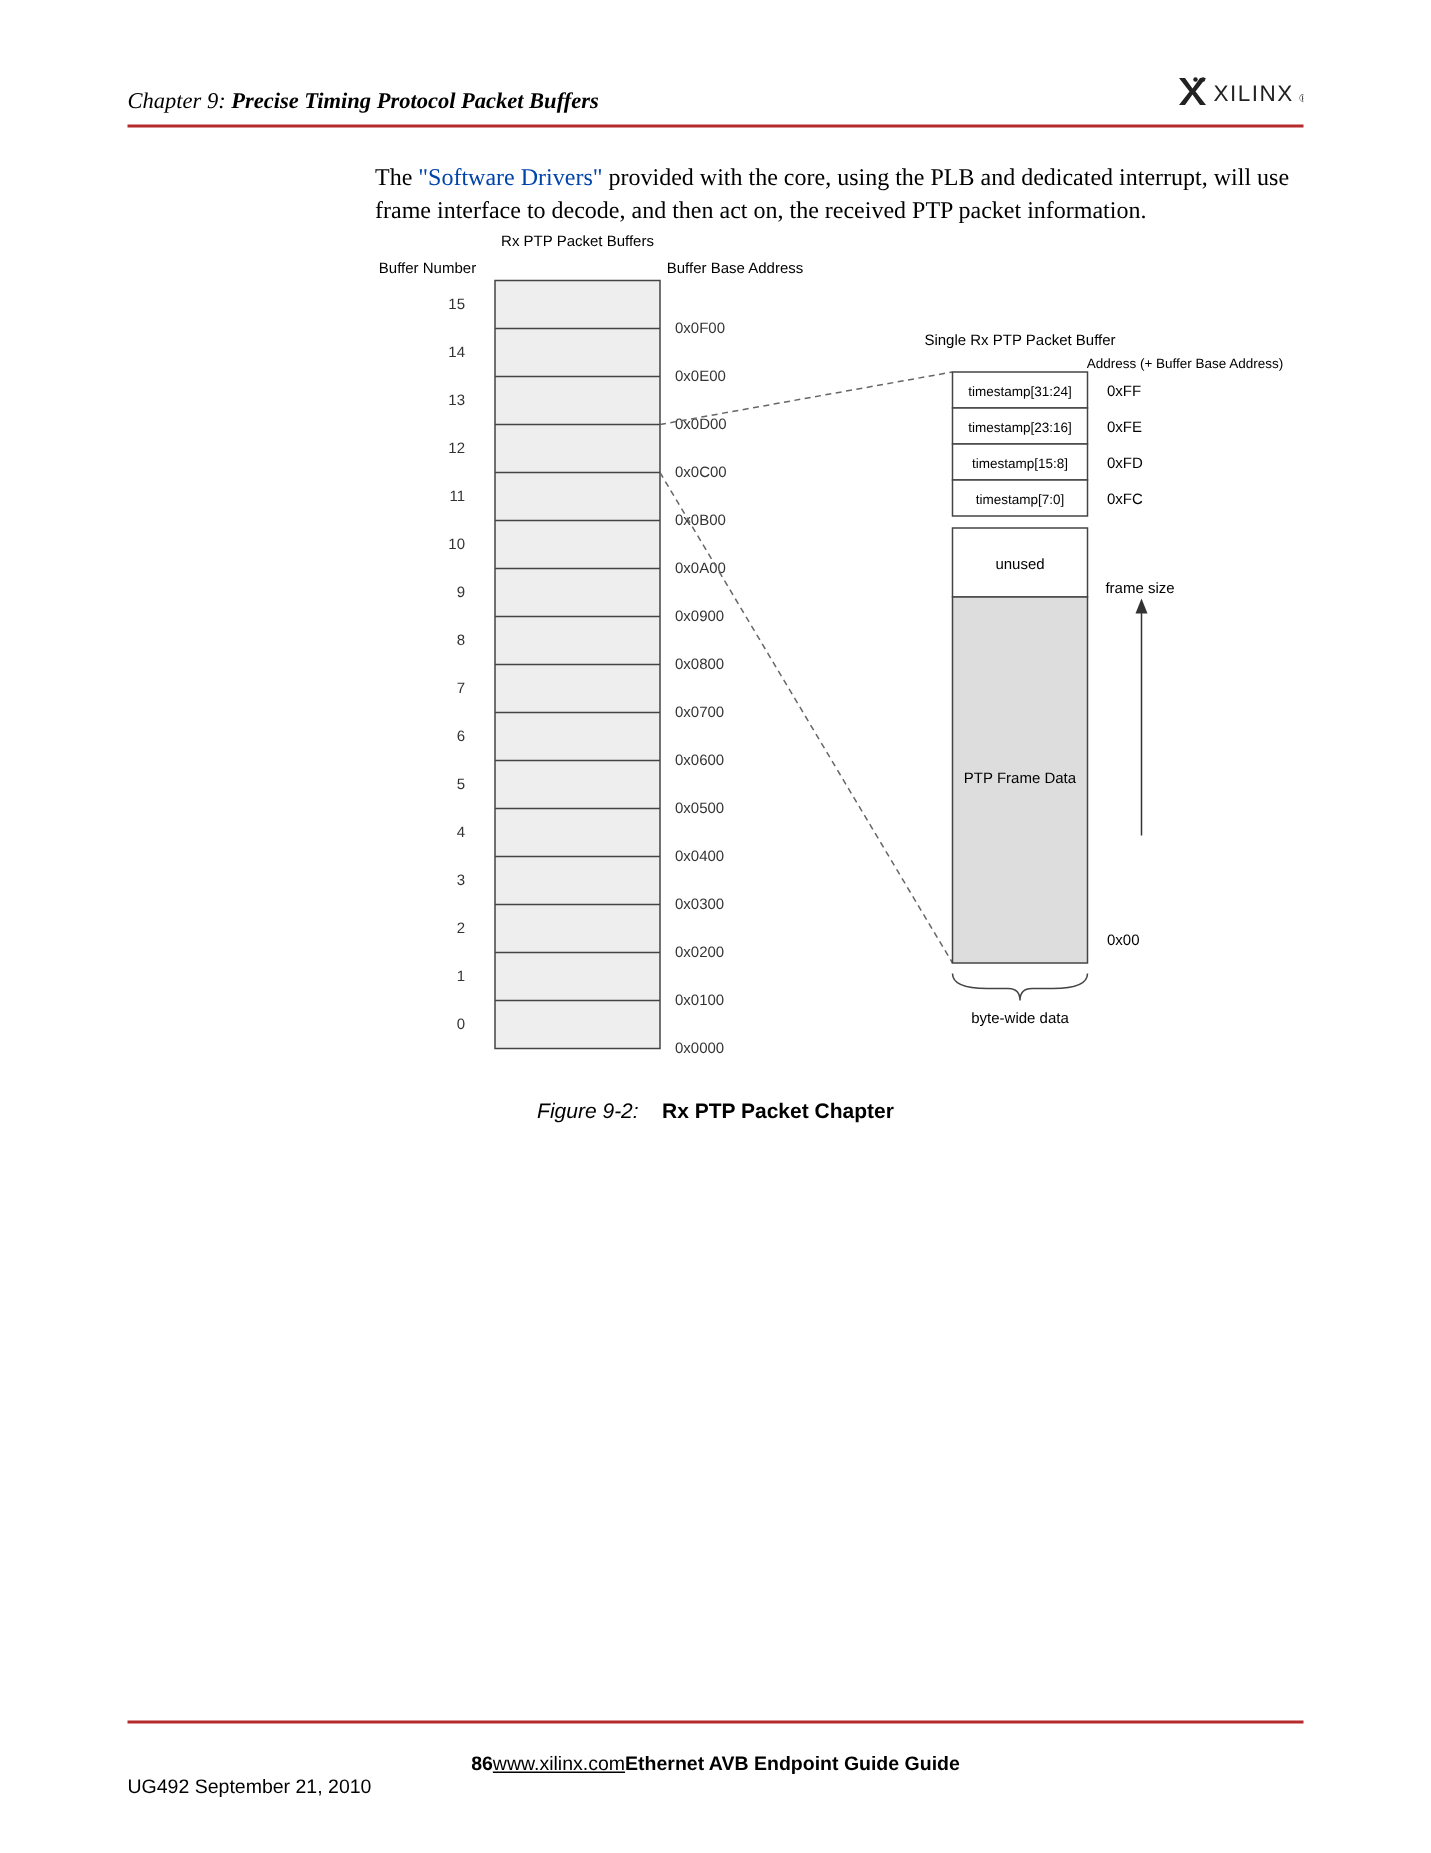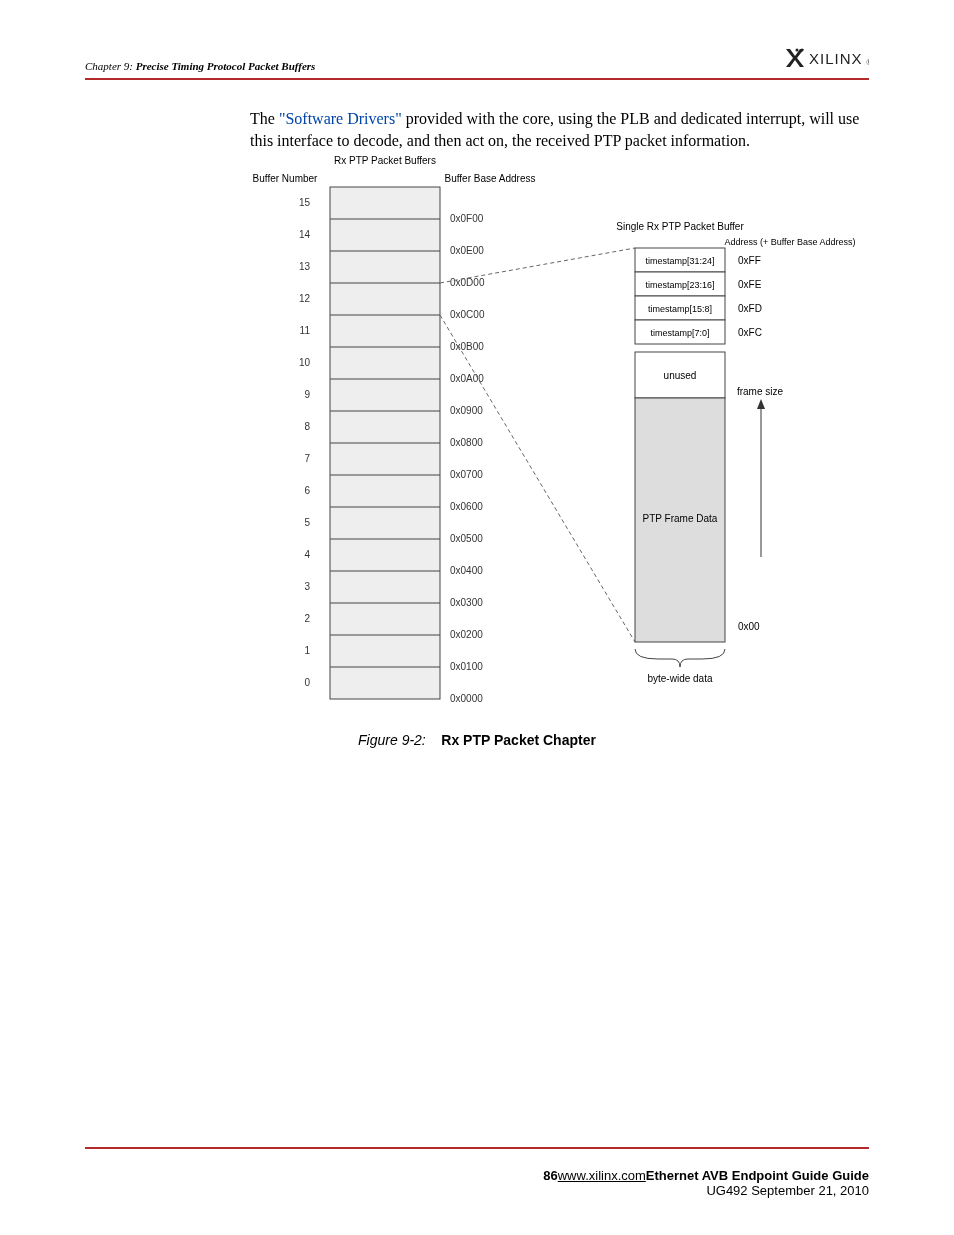--- a/index.html
+++ b/index.html
@@ -23,21 +23,21 @@
     left: 85px;
     right: 85px;
     display: flex;
     justify-content: space-between;
     align-items: center;
     border-bottom: 2px solid #b52b2b;
     padding-bottom: 6px;
   }
   .chapter-line {
     font-style: italic;
-    font-size: 11px;
+    font-size: 15px;
     font-family: Georgia, serif;
     margin-top: 16px;
   }
   .chapter-line .bold {
     font-weight: bold;
     font-style: italic;
   }
   .logo svg { display: block; }
   .body-text {
     position: absolute;
@@ -74,28 +74,27 @@
     bottom: 37px;
     left: 85px;
     right: 85px;
     border-top: 2px solid #b52b2b;
     padding-top: 8px;
     font-family: Arial, Helvetica, sans-serif;
     font-size: 13px;
   }
   .footer-row {
     display: flex;
-    justify-content: flex-end;
+    justify-content: center;
     margin-top: 11px;
   }
   .footer .pg { font-weight: bold; }
   .footer .url { color: #000000; text-decoration: underline; }
   .footer .docname { font-weight: bold; }
   .footer-sub {
-    text-align: right;
     font-size: 13px;
   }
 </style>
 </head>
 <body>
 
 <div class="page">
   <div class="header">
     <div class="chapter-line">
       <span>Chapter 9:</span>
@@ -108,21 +107,21 @@
           <circle cx="13" cy="3" r="1.5"></circle>
           <circle cx="18" cy="3" r="1.5"></circle>
           <text x="25" y="17" font-family="Arial" font-size="15" font-weight="400" letter-spacing="1">XILINX</text>
         </g>
         <text x="82" y="18" font-size="8" fill="#222">®</text>
       </svg>
     </div>
   </div>
 
   <div class="body-text">
-    <span>The </span><span class="link">"Software Drivers"</span><span> provided with the core, using the PLB and dedicated interrupt, will use this interface to decode, and then act on, the received PTP packet information.</span>
+    <span>The </span><span class="link">"Software Drivers"</span><span> provided with the core, using the PLB and dedicated interrupt, will use frame interface to decode, and then act on, the received PTP packet information.</span>
   </div>
 
   <div class="figure">
     <svg width="620" height="560" viewBox="0 0 620 560" font-family="Arial, Helvetica, sans-serif">
 
       <text x="145" y="12" font-size="10" text-anchor="middle">Rx PTP Packet Buffers</text>
 
       <text x="45" y="30" font-size="10" text-anchor="middle">Buffer Number</text>
       <text x="250" y="30" font-size="10" text-anchor="middle">Buffer Base Address</text>
 

